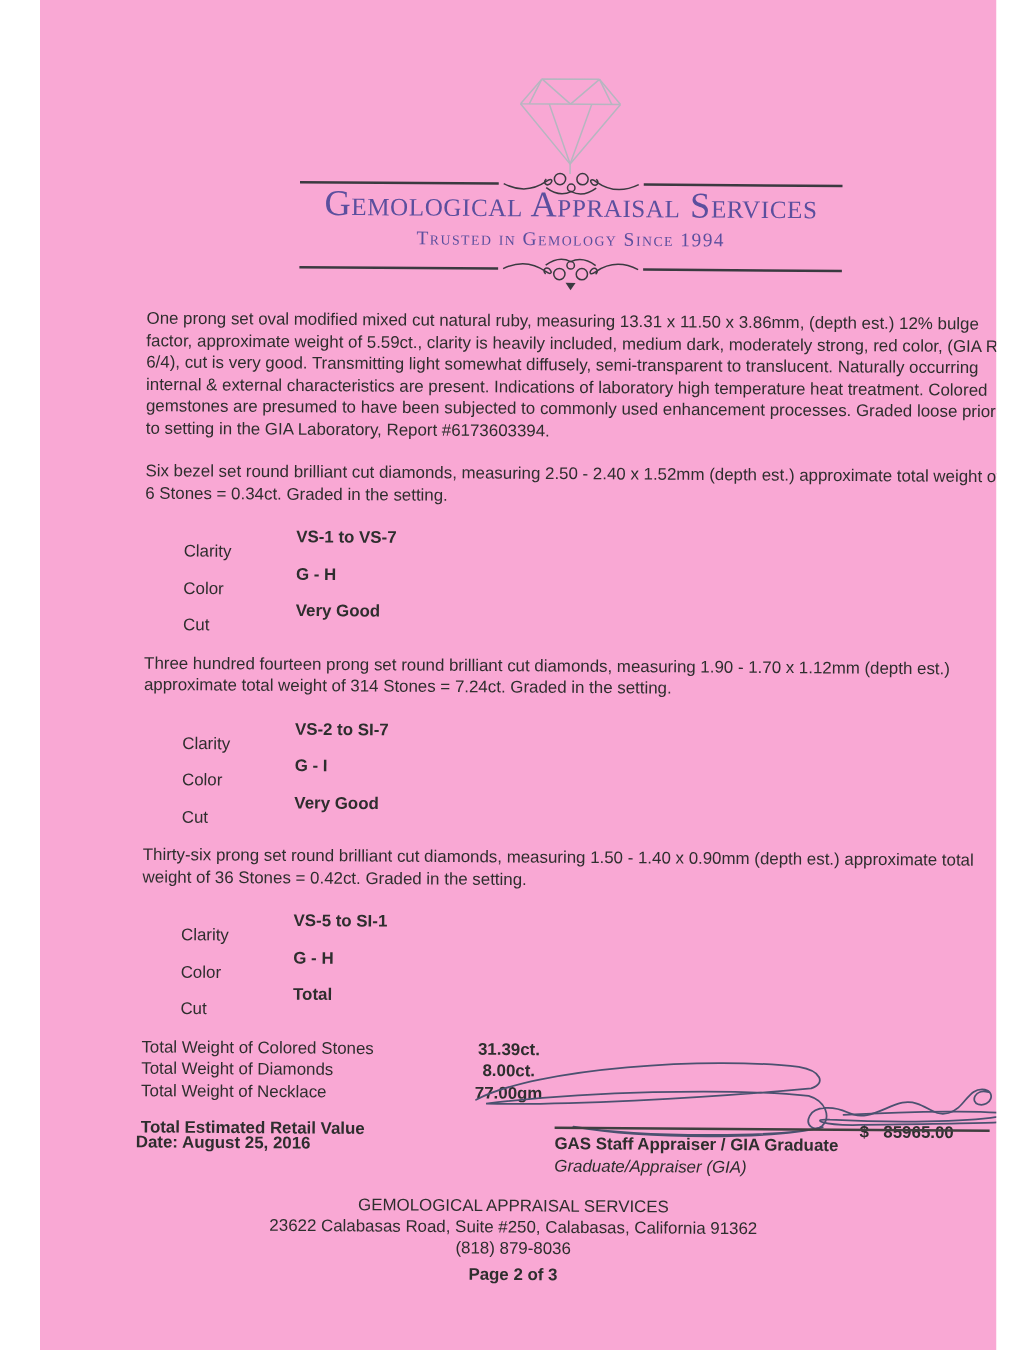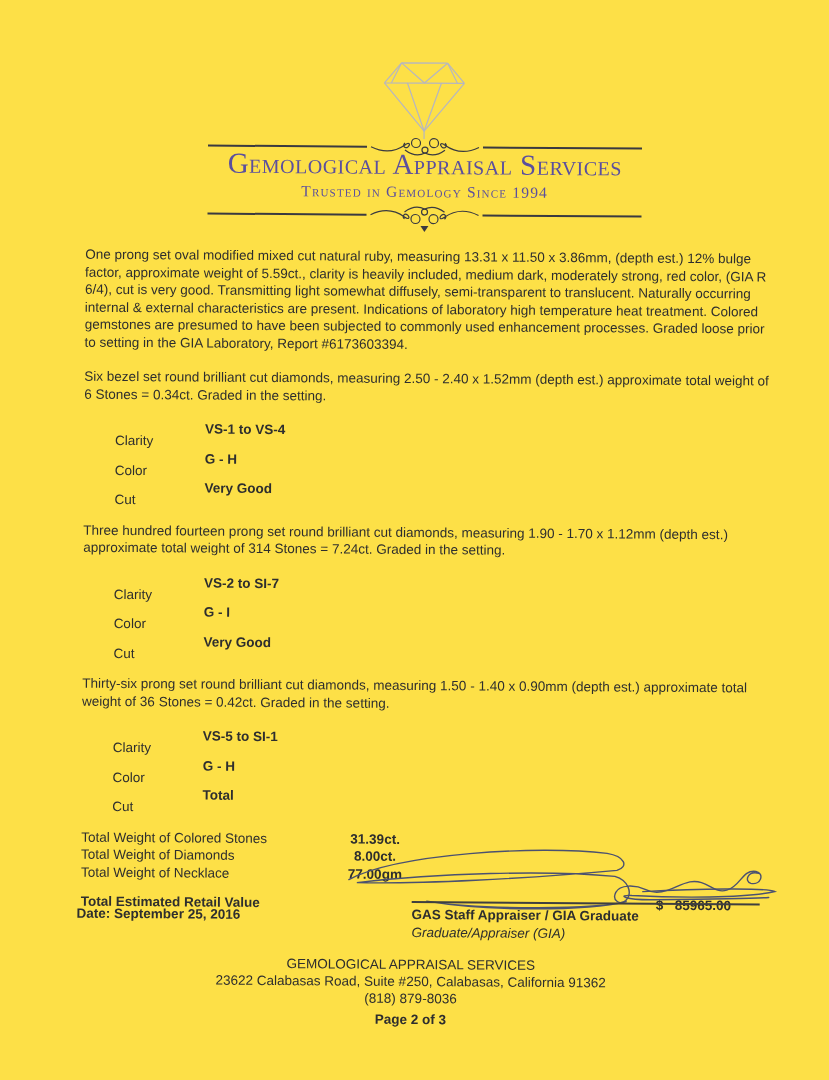--- a/index.html
+++ b/index.html
@@ -1,18 +1,18 @@
 <!DOCTYPE html>
 <html><head>
 <meta charset="utf-8">
 <style>
   html,body{margin:0;padding:0;background:#ffffff;}
   .page{
-    position:relative;width:829px;height:1080px;margin:0 auto;
-    background:#fde047;overflow:hidden;
+    position:relative;width:765px;height:1080px;margin:0 auto;
+    background:#f9a8d4;overflow:hidden;
     font-family:"Liberation Sans", sans-serif;color:#2e2e2e;
   }
   .scan{position:absolute;inset:0;transform:rotate(0.4deg);transform-origin:50% 40%;}
 
   
   .diamond-svg{position:absolute;left:377px;top:56px;}
   .orn-row{position:absolute;left:206px;width:434px;display:flex;align-items:center;}
   .orn-top{top:134px;}
   .orn-bottom{top:202px;}
   .orn-line{flex:1;height:2px;background:#3a3a40;}
@@ -104,21 +104,21 @@
     <div class="orn-point"></div>
 
     <div class="content">
 
       <p class="desc">One prong set oval modified mixed cut natural ruby, measuring 13.31 x 11.50 x 3.86mm, (depth est.) 12% bulge factor, approximate weight of 5.59ct., clarity is heavily included, medium dark, moderately strong, red color, (GIA R 6/4), cut is very good. Transmitting light somewhat diffusely, semi-transparent to translucent. Naturally occurring internal &amp; external characteristics are present. Indications of laboratory high temperature heat treatment. Colored gemstones are presumed to have been subjected to commonly used enhancement processes. Graded loose prior to setting in the GIA Laboratory, Report #6173603394.</p>
 
       <p class="desc">Six bezel set round brilliant cut diamonds, measuring 2.50 - 2.40 x 1.52mm (depth est.) approximate total weight of 6 Stones = 0.34ct. Graded in the setting.</p>
       <div class="spec">
         <div class="spec-row">
           <span class="spec-label">Clarity</span>
-          <span class="spec-value">VS-1 to VS-4</span>
+          <span class="spec-value">VS-1 to VS-7</span>
         </div>
         <div class="spec-row">
           <span class="spec-label">Color</span>
           <span class="spec-value">G - H</span>
         </div>
         <div class="spec-row">
           <span class="spec-label">Cut</span>
           <span class="spec-value">Very Good</span>
         </div>
       </div>
@@ -177,21 +177,21 @@
     </div>
 
     <svg class="sig-svg" width="470" height="75" viewBox="0 0 470 75" fill="none" stroke="#4b5170" stroke-width="1.4" stroke-linecap="round">
       <path d="M22 42 C70 16 210 6 280 14 C298 17 302 27 290 31 C200 40 90 46 30 45 C110 35 220 31 288 37 C302 41 306 54 299 61 C293 66 285 61 289 53 C293 45 308 45 319 50 C335 58 349 45 363 42 C381 39 386 54 400 50 C414 46 415 29 429 31 C438 33 434 45 424 43 C417 41 421 30 432 33"></path>
       <path d="M316 52 C370 49 438 47 448 51 C420 58 350 58 305 56 C290 55 296 61 330 60 C380 59 430 58 442 57"></path>
       <path d="M100 63 C160 73 260 72 300 62 C270 70 160 72 100 63"></path>
     </svg>
     <div class="sig-line"></div>
     <div class="sig-name">GAS Staff Appraiser / GIA Graduate</div>
     <div class="sig-title">Graduate/Appraiser (GIA)</div>
-    <div class="date-line">Date: September 25, 2016</div>
+    <div class="date-line">Date: August 25, 2016</div>
 
     <div class="footer">
       <div>GEMOLOGICAL APPRAISAL SERVICES</div>
       <div>23622 Calabasas Road, Suite #250, Calabasas, California 91362</div>
       <div>(818) 879-8036</div>
       <div class="page-num">Page 2 of 3</div>
     </div>
 
   </div>
 </div>

